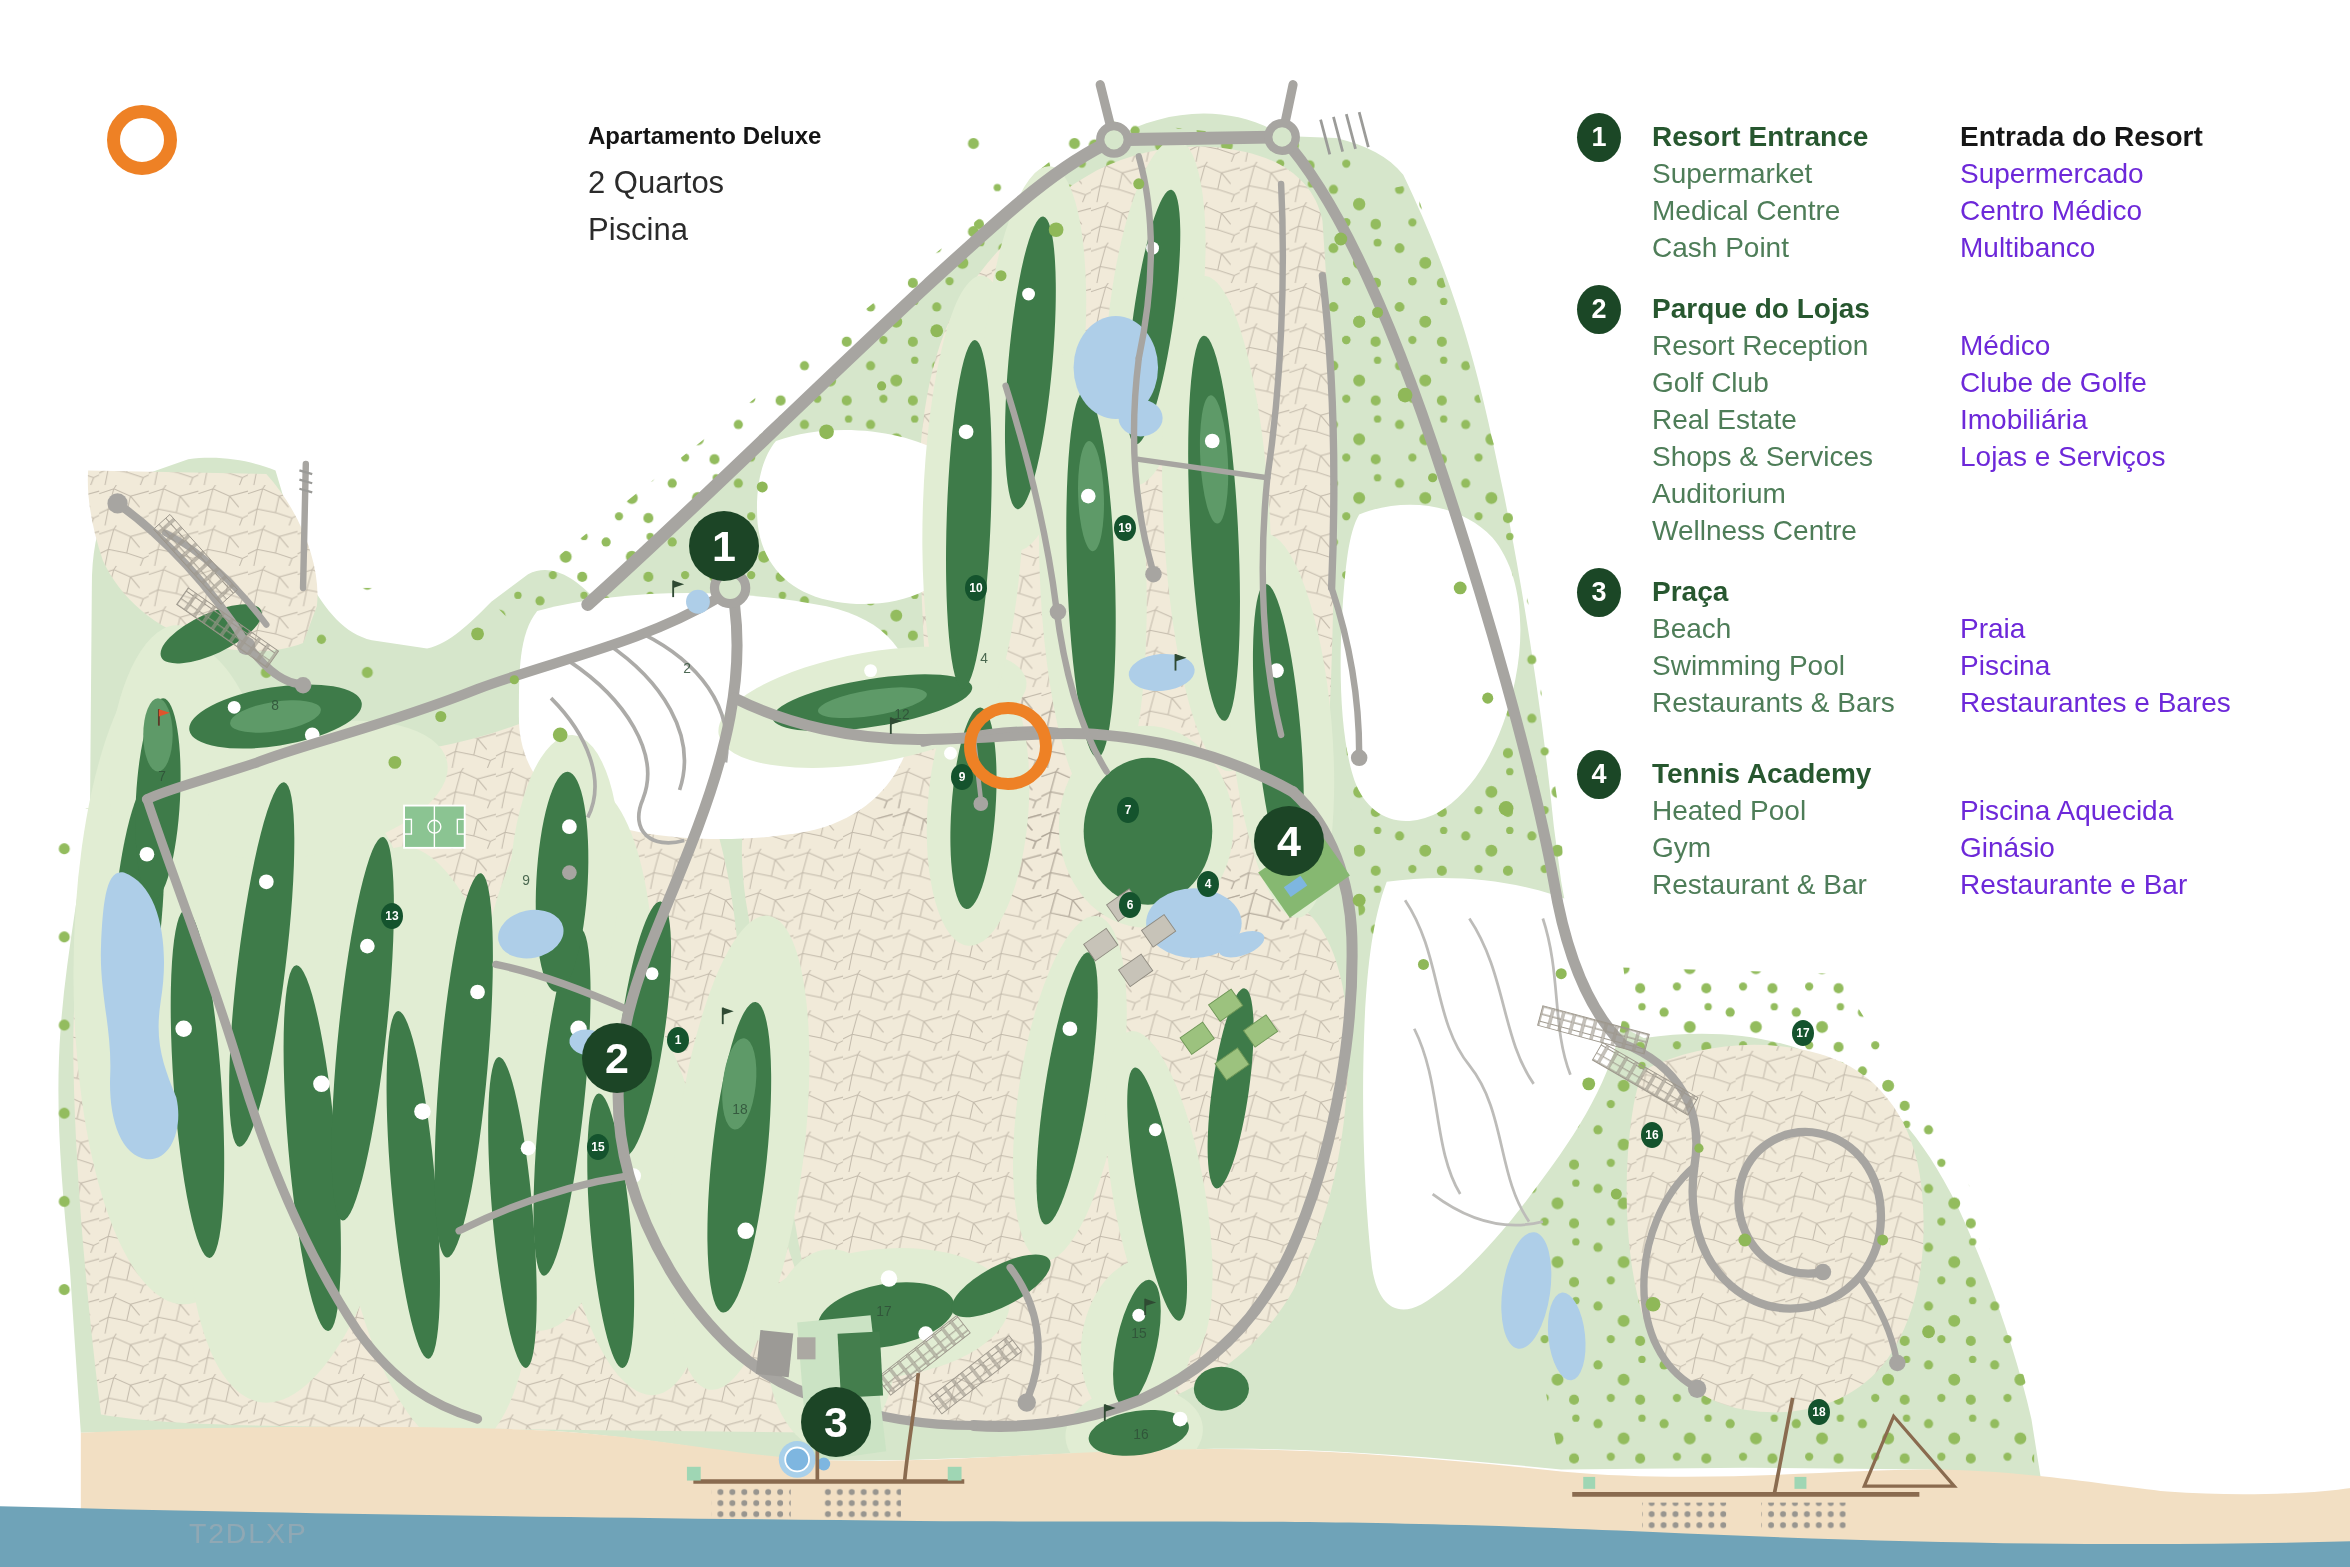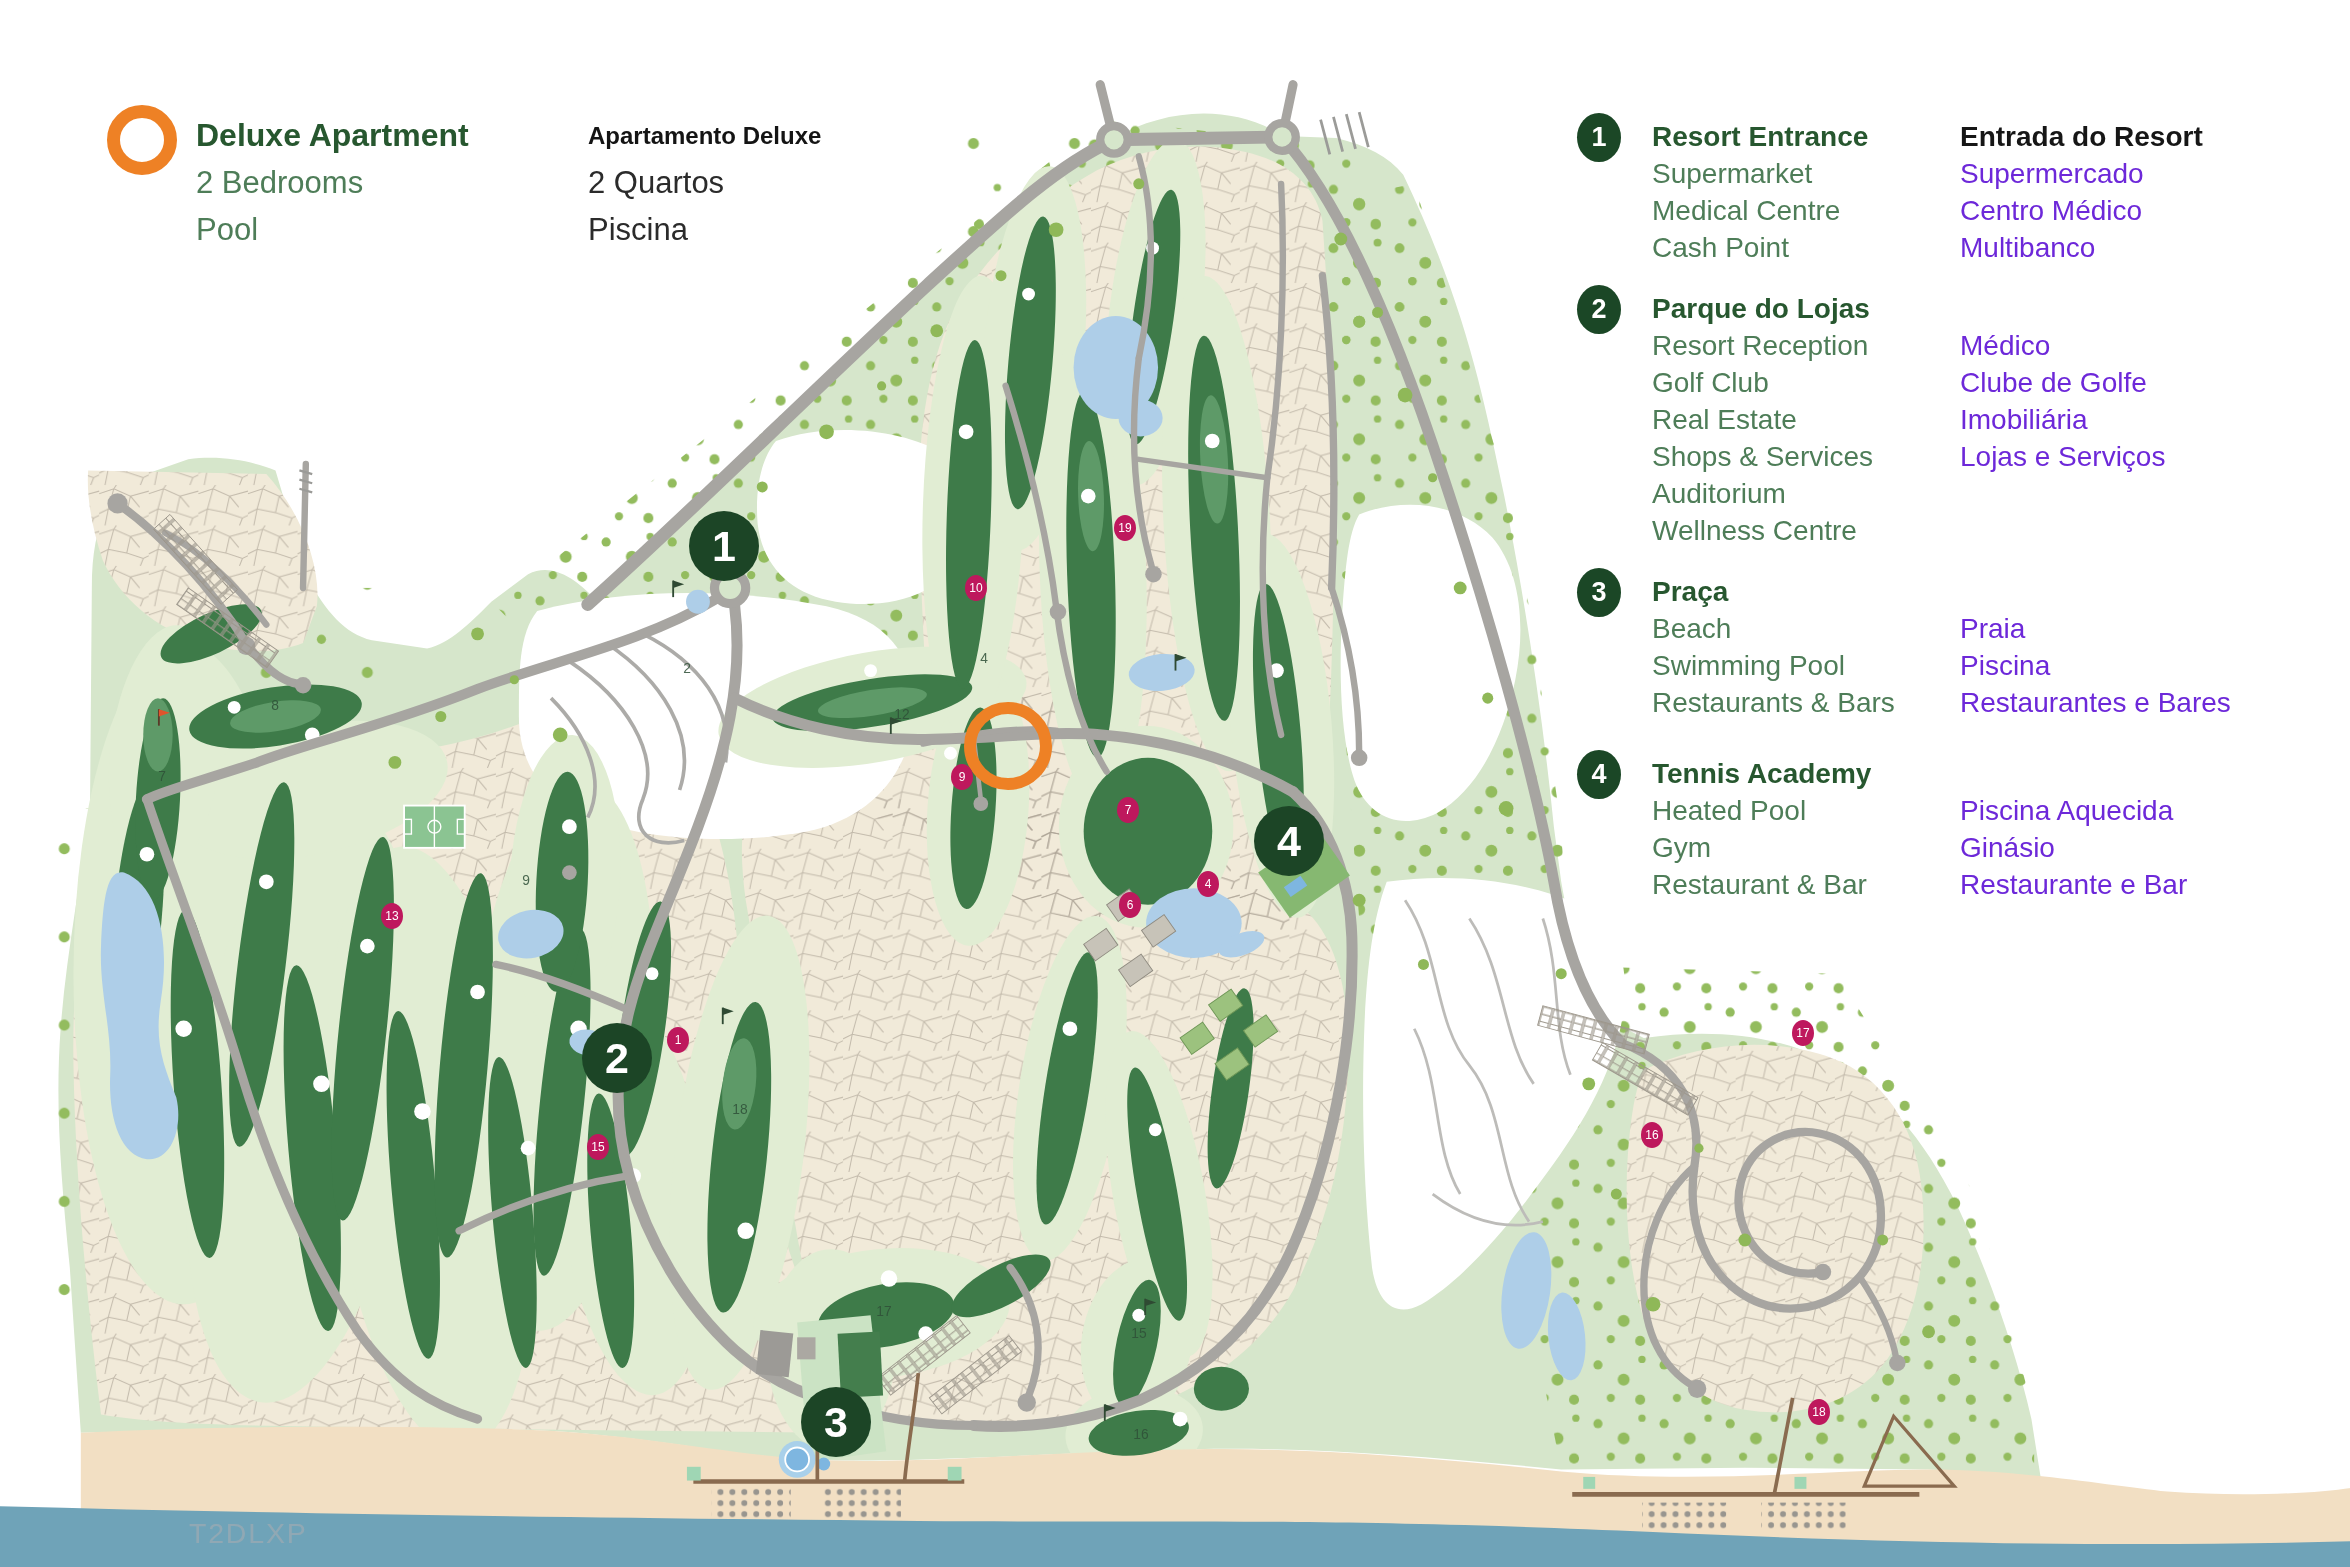--- a/index.html
+++ b/index.html
@@ -24,21 +24,21 @@
   .encol{position:absolute;left:75px;top:0;}
   .ptcol{position:absolute;left:383px;top:0;}
   .lrow{height:37px;line-height:37px;font-size:28px;color:#4E7D58;white-space:nowrap;}
   .ltitle{font-weight:bold;color:#27572F;}
   .ptcol .lrow{color:#6d28d9;}
   .ptcol .ltitle{color:#161616;}
 
   
   .mk{position:absolute;width:70px;height:70px;border-radius:50%;background:#1C4526;color:#fff;font-weight:bold;font-size:43px;display:flex;align-items:center;justify-content:center;transform:translate(-50%,-50%);}
   .ring{position:absolute;width:88px;height:88px;border:12px solid #EE8125;border-radius:50%;box-sizing:border-box;transform:translate(-50%,-50%);}
-  .rb{position:absolute;width:22px;height:26px;border-radius:50%;background:#be185d;color:#fff;font-size:12px;font-weight:normal;display:flex;align-items:center;justify-content:center;transform:translate(-50%,-50%);}
+  .rb{position:absolute;width:22px;height:26px;border-radius:50%;background:#14532d;color:#fff;font-size:12px;font-weight:bold;display:flex;align-items:center;justify-content:center;transform:translate(-50%,-50%);}
   .hn{position:absolute;font-size:13.8px;color:#2F5038;opacity:.85;transform:translate(-50%,-50%);}
   .wm{position:absolute;left:189px;top:1517px;font-size:28.5px;letter-spacing:1.8px;color:#92A9B4;opacity:.95;}
 </style>
 </head>
 <body>
 
 <div class="stage">
 
 <svg class="mapart" width="2351" height="1568" viewBox="0 0 2560 1707" xmlns="http://www.w3.org/2000/svg">
   <defs>
@@ -454,25 +454,20 @@
   <span class="hn" style="left:526px;top:880px;">9</span>
   <span class="hn" style="left:740px;top:1109px;">18</span>
   <span class="hn" style="left:884px;top:1311px;">17</span>
   <span class="hn" style="left:1139px;top:1333px;">15</span>
   <span class="hn" style="left:1141px;top:1434px;">16</span>
   <span class="hn" style="left:984px;top:658px;">4</span>
 
   <div class="wm">T2DLXP</div>
 
   <div class="hdr-icon"></div>
-  <div class="hdrcol en">
-    <div class="hrow htitle">Deluxe Apartment</div>
-    <div class="hrow">2 Bedrooms</div>
-    <div class="hrow">Pool</div>
-  </div>
   <div class="hdrcol pt">
     <div class="hrow htitle">Apartamento Deluxe</div>
     <div class="hrow">2 Quartos</div>
     <div class="hrow">Piscina</div>
   </div>
 
   <div class="item" style="top:118px;">
     <div class="lbadge">
         <span>1</span>
       </div>

